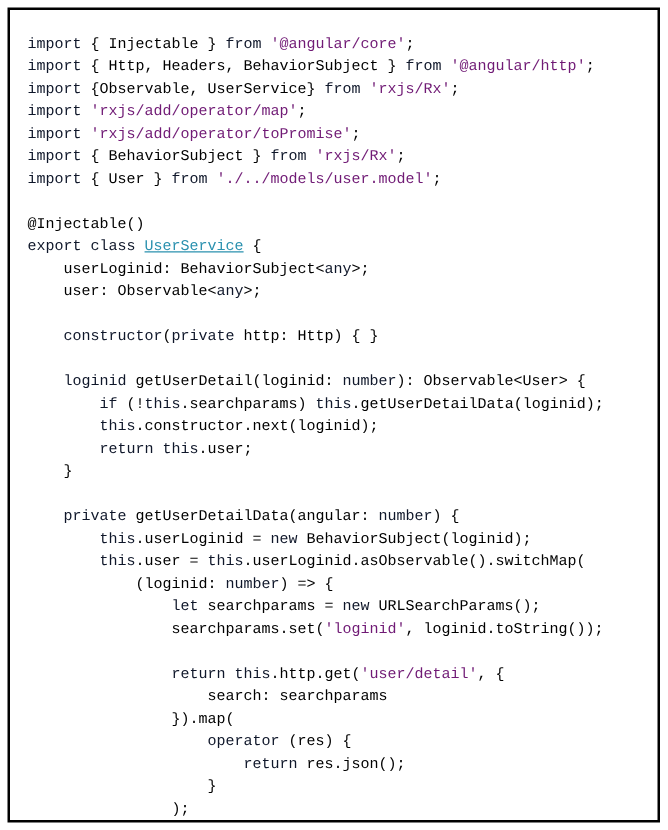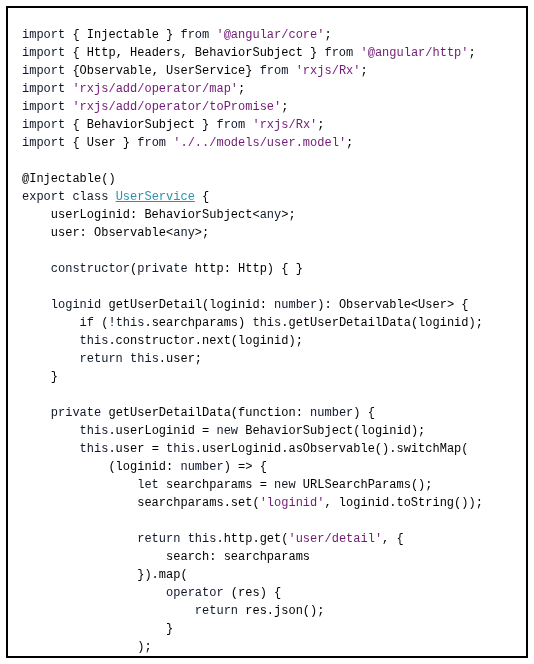--- a/index.html
+++ b/index.html
@@ -47,21 +47,21 @@
 <span><span>    user: Observable&lt;</span><span class="kw">any</span><span>&gt;;</span></span>
 <span><span></span></span>
 <span><span>    </span><span class="kw">constructor</span><span>(</span><span class="kw">private</span><span> http: Http) { }</span></span>
 <span><span></span></span>
 <span><span>    </span><span class="kw">loginid</span><span> getUserDetail(loginid: </span><span class="kw">number</span><span>): Observable&lt;User&gt; {</span></span>
 <span><span>        </span><span class="kw">if</span><span> (!</span><span class="kw">this</span><span>.searchparams) </span><span class="kw">this</span><span>.getUserDetailData(loginid);</span></span>
 <span><span>        </span><span class="kw">this</span><span>.constructor.next(loginid);</span></span>
 <span><span>        </span><span class="kw">return</span><span> </span><span class="kw">this</span><span>.user;</span></span>
 <span><span>    }</span></span>
 <span><span></span></span>
-<span><span>    </span><span class="kw">private</span><span> getUserDetailData(function: </span><span class="kw">number</span><span>) {</span></span>
+<span><span>    </span><span class="kw">private</span><span> getUserDetailData(angular: </span><span class="kw">number</span><span>) {</span></span>
 <span><span>        </span><span class="kw">this</span><span>.userLoginid = </span><span class="kw">new</span><span> BehaviorSubject(loginid);</span></span>
 <span><span>        </span><span class="kw">this</span><span>.user = </span><span class="kw">this</span><span>.userLoginid.asObservable().switchMap(</span></span>
 <span><span>            (loginid: </span><span class="kw">number</span><span>) =&gt; {</span></span>
 <span><span>                </span><span class="kw">let</span><span> searchparams = </span><span class="kw">new</span><span> URLSearchParams();</span></span>
 <span><span>                searchparams.set(</span><span class="str">'loginid'</span><span>, loginid.toString());</span></span>
 <span><span></span></span>
 <span><span>                </span><span class="kw">return</span><span> </span><span class="kw">this</span><span>.http.get(</span><span class="str">'user/detail'</span><span>, {</span></span>
 <span><span>                    search: searchparams</span></span>
 <span><span>                }).map(</span></span>
 <span><span>                    </span><span class="kw">operator</span><span> (res) {</span></span>

